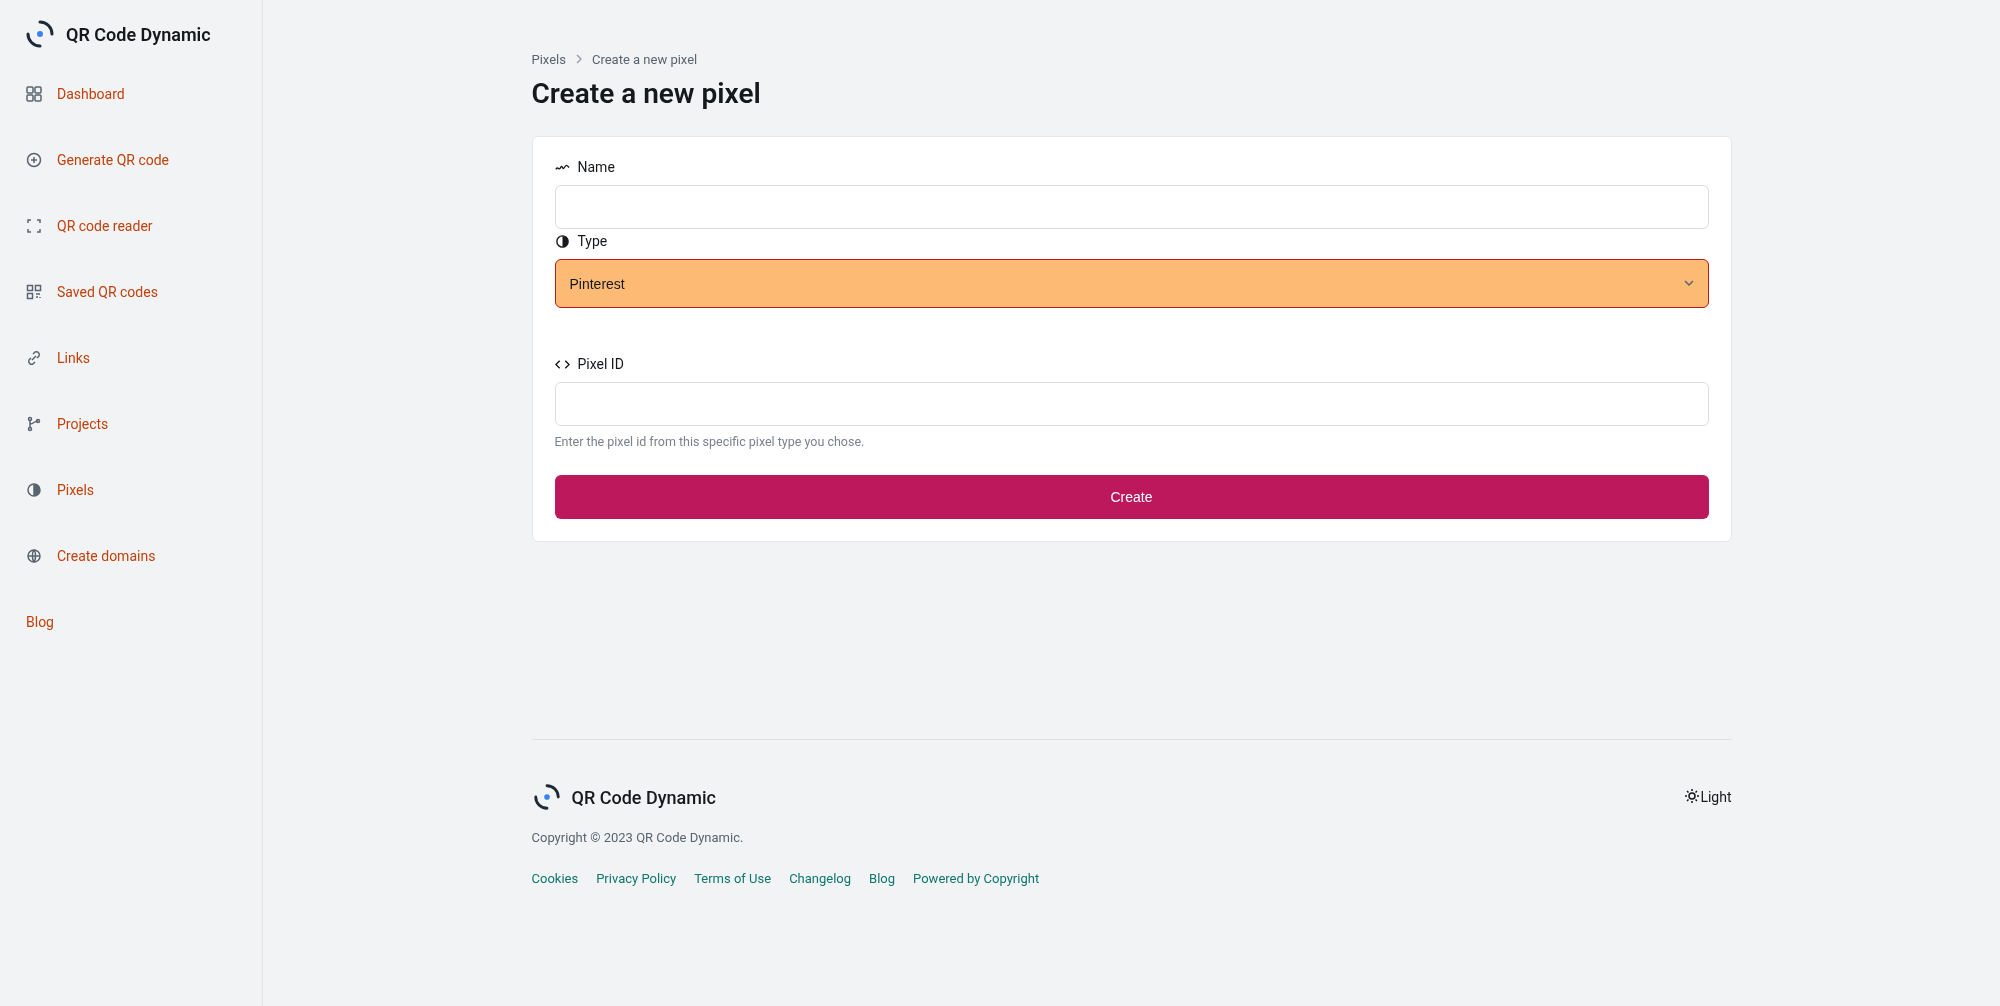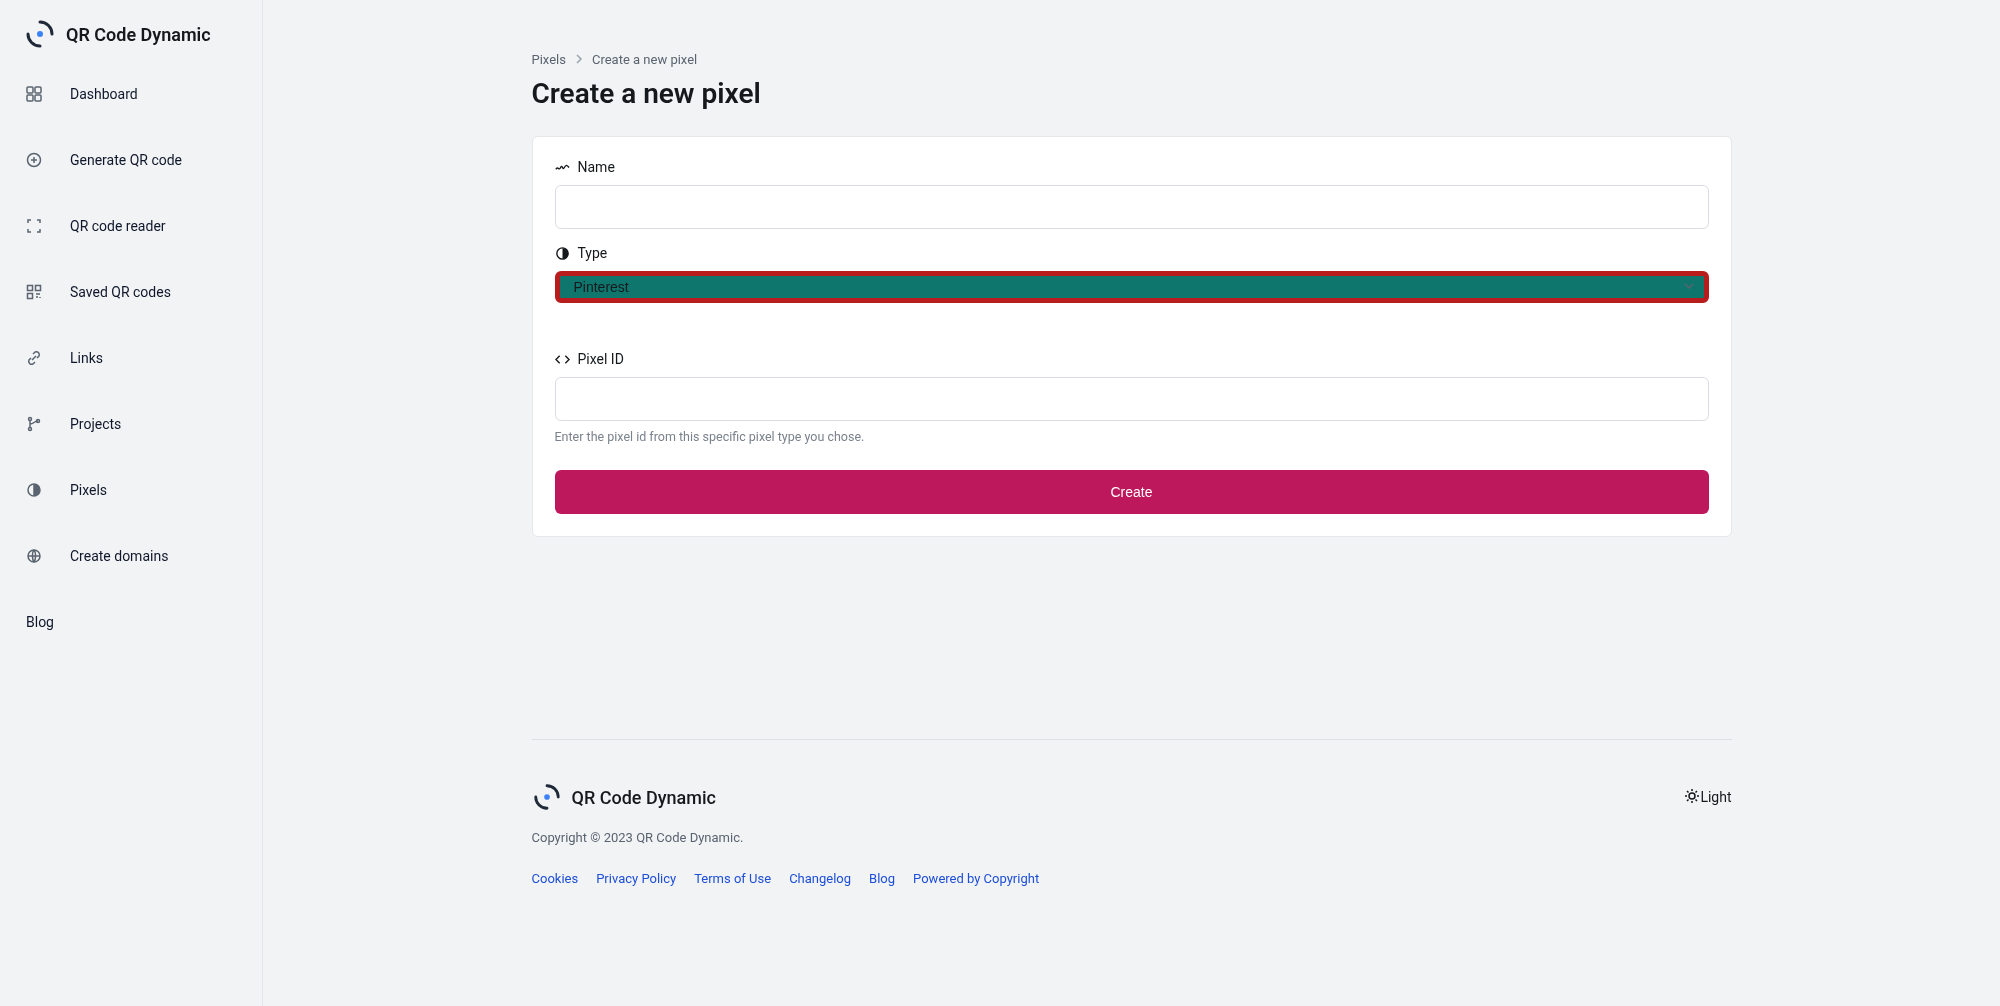--- a/index.html
+++ b/index.html
@@ -42,23 +42,23 @@
     }
     .nav {
       display: flex;
       flex-direction: column;
       padding: 0 12px;
       gap: 2px;
     }
     .nav-item {
       display: flex;
       align-items: center;
-      gap: 28px;
+      gap: 15px;
       padding: 14px 14px;
-      color: #0f172a;
+      color: #c2410c;
       border-radius: 6px;
       cursor: pointer;
       font-size: 14px;
       margin-bottom: 20px;
     }
     .nav-item .icon {
       width: 16px; height: 16px;
       flex-shrink: 0;
       display: inline-flex;
       align-items: center;
@@ -100,21 +100,21 @@
     }
 
     
     .card {
       background: #ffffff;
       border: 1px solid #e5e7eb;
       border-radius: 6px;
       margin-top: 26px;
       padding: 22px 22px 22px 22px;
     }
-    .form-group { margin-bottom: 16px; }
+    .form-group { margin-bottom: 4px; }
     .form-group:last-of-type { margin-bottom: 0; margin-top: 48px; }
     .form-label {
       display: flex;
       align-items: center;
       gap: 8px;
       font-size: 14px;
       color: #16191c;
       margin-bottom: 10px;
       font-weight: 400;
     }
@@ -129,26 +129,26 @@
       font-size: 14px;
       background: #fff;
       color: #16191c;
       outline: none;
     }
     .select-wrap {
       position: relative;
     }
     .select-input {
       width: 100%;
-      height: 32px;
-      border: 5px solid #b91c1c;
+      height: 49px;
+      border: 1px solid #b91c1c;
       border-radius: 6px;
       padding: 0 14px;
       font-size: 14px;
-      background: #0f766e;
+      background: #fdba74;
       color: #16191c;
       appearance: none;
       -webkit-appearance: none;
       outline: none;
       cursor: pointer;
     }
     .select-caret {
       position: absolute;
       right: 14px;
       top: 50%;
@@ -208,21 +208,21 @@
       color: #5a6470;
       margin-top: 18px;
     }
     .footer-links {
       display: flex;
       gap: 18px;
       margin-top: 26px;
     }
     .footer-links a {
       font-size: 13px;
-      color: #1d4ed8;
+      color: #0f766e;
       text-decoration: none;
       cursor: pointer;
     }
   </style>
 </head>
 <body>
 
 <div class="app">
 
   <aside class="sidebar">

